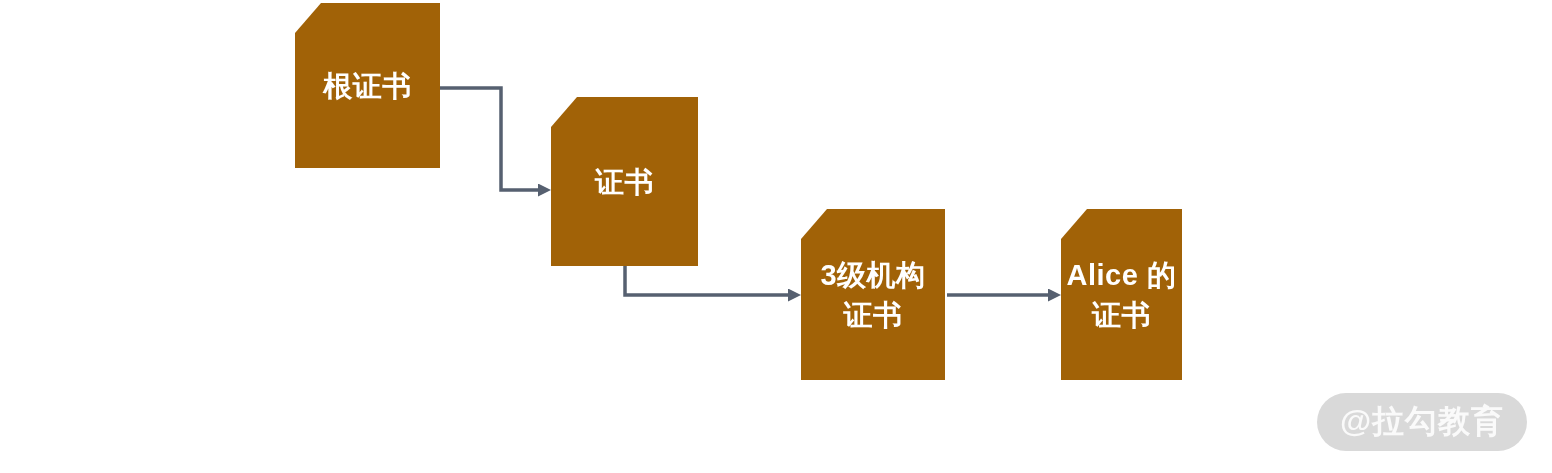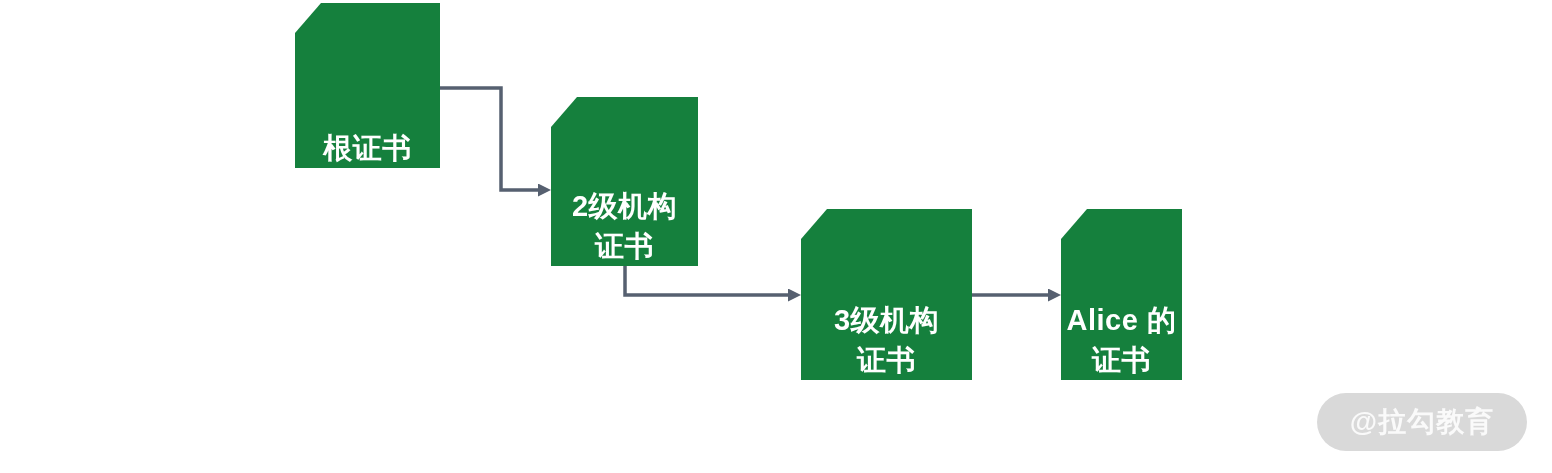--- a/index.html
+++ b/index.html
@@ -17,51 +17,51 @@
   }
   .arrows {
     position: absolute;
     left: 0;
     top: 0;
     width: 1552px;
     height: 473px;
   }
   .node {
     position: absolute;
-    background: #15803d;
+    background: #a16207;
     clip-path: polygon(26px 0, 100% 0, 100% 100%, 0 100%, 0 30px);
     color: #ffffff;
     display: flex;
     flex-direction: column;
     align-items: center;
-    justify-content: flex-end;
+    justify-content: center;
     text-align: center;
     font-size: 29px;
     font-weight: 600;
     line-height: 40px;
     letter-spacing: 0.5px;
   }
   .node-line:empty { display: none; }
   .node-root   { left: 295px;  top: 3px;   width: 145px; height: 165px; }
   .node-level2 { left: 551px;  top: 97px;  width: 147px; height: 169px; }
-  .node-level3 { left: 801px;  top: 209px; width: 171px; height: 171px; }
+  .node-level3 { left: 801px;  top: 209px; width: 144px; height: 171px; }
   .node-alice  { left: 1061px; top: 209px; width: 121px; height: 171px; }
   .watermark {
     position: absolute;
     left: 1317px;
     top: 393px;
     width: 210px;
     height: 58px;
     border-radius: 29px;
     background: #d9d9d9;
     color: rgba(255, 255, 255, 0.85);
     display: flex;
     align-items: center;
     justify-content: center;
-    font-size: 28px;
+    font-size: 32px;
     font-weight: 600;
     letter-spacing: 1px;
   }
 </style>
 </head>
 <body>
 
 <div class="canvas">
 
   <svg class="arrows" viewBox="0 0 1552 473" xmlns="http://www.w3.org/2000/svg" aria-hidden="true">
@@ -74,21 +74,20 @@
     <polyline points="625,266 625,295 788,295" fill="none" stroke="#566070" stroke-width="3.5" marker-end="url(#arrowhead)"></polyline>
     <polyline points="947,295 1048,295" fill="none" stroke="#566070" stroke-width="3.5" marker-end="url(#arrowhead)"></polyline>
   </svg>
 
   <div class="node node-root">
     <div class="node-line">根证书</div>
 
   </div>
 
   <div class="node node-level2">
-    <div class="node-line">2级机构</div>
     <div class="node-line">证书</div>
   </div>
 
   <div class="node node-level3">
     <div class="node-line">3级机构</div>
     <div class="node-line">证书</div>
   </div>
 
   <div class="node node-alice">
     <div class="node-line">Alice 的</div>

